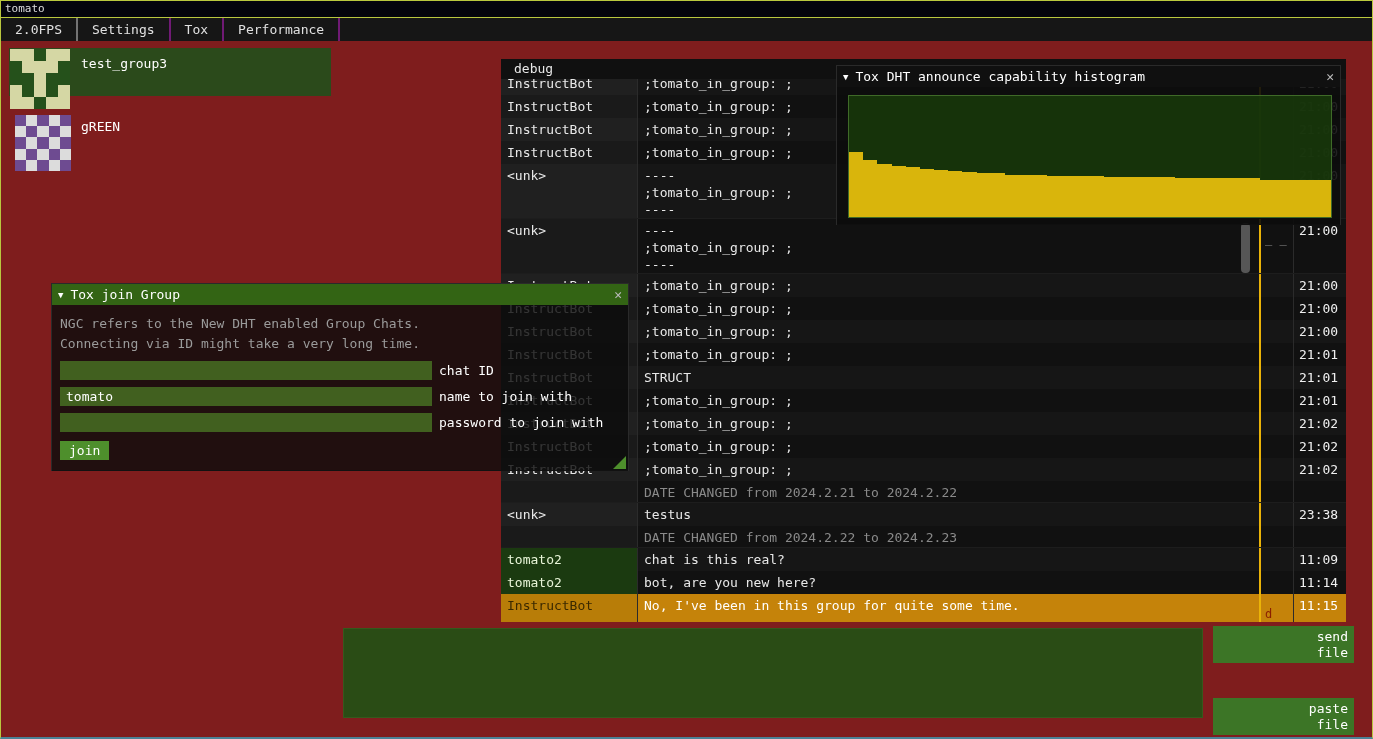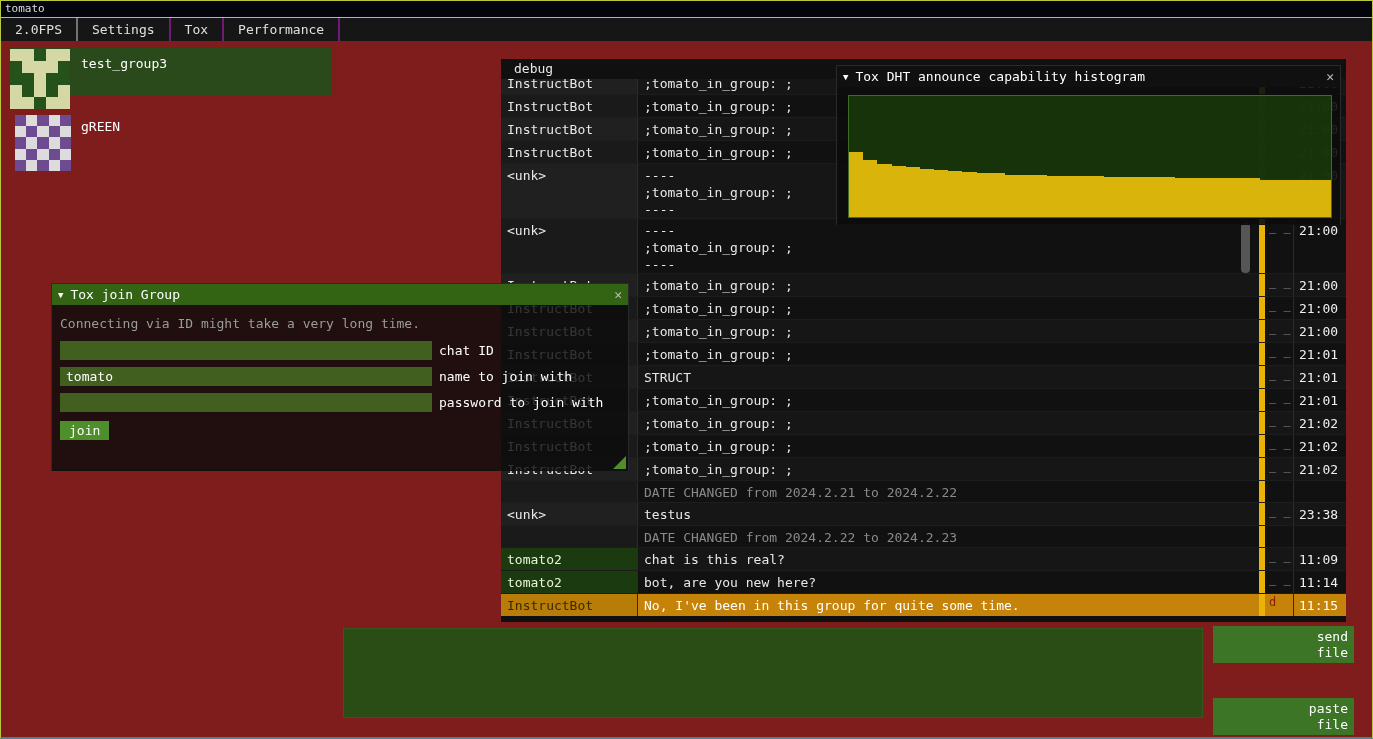--- a/index.html
+++ b/index.html
@@ -26,21 +26,21 @@
   .subs-header{padding:7px 8px 10px 8px;color:#e8e8e8;}
   .subs-item{padding:1px 8px;line-height:19px;color:#e8e8e8;}
   
   .chat-panel{position:absolute;left:500px;top:58px;width:845px;height:563px;background:#101010;overflow:hidden;}
   .chat-tab{position:absolute;left:13px;top:2px;color:#e8e8e8;}
   .chatrows{position:absolute;left:0;top:20px;width:845px;height:543px;overflow:hidden;}
   .chatrows .crow:first-child{margin-top:-8px;}
   .crow{display:grid;grid-template-columns:137px 1fr 34px 53px;box-sizing:border-box;border-top:1px solid #1d1d1d;}
   .c-name{padding:3px 4px 0 6px;line-height:17px;border-right:1px solid #2b2b2b;overflow:hidden;white-space:nowrap;box-sizing:border-box;}
   .c-msg{padding:3px 4px 0 6px;line-height:17px;white-space:pre-line;overflow:hidden;box-sizing:border-box;}
-  .c-flags{padding:0 0 0 4px;line-height:16px;font-size:12px;color:#8f8f8f;border-left:6px solid #eab308;box-sizing:border-box;}
+  .c-flags{padding:12px 0 0 4px;line-height:16px;font-size:12px;color:#8f8f8f;border-left:2px solid #eab308;box-sizing:border-box;}
   .c-time{padding:3px 0 0 5px;line-height:17px;color:#f0f0f0;border-left:1px solid #2b2b2b;box-sizing:border-box;}
   .crow.even .c-name{background:#202020;} .crow.odd .c-name{background:#1a1a1a;}
   .crow.even .c-msg,.crow.even .c-flags,.crow.even .c-time{background:#161616;}
   .crow.odd  .c-msg,.crow.odd  .c-flags,.crow.odd  .c-time{background:#111111;}
   .k-green .c-name{background:#1b3a10 !important;color:#e8f5d8;}
   .k-date .c-name{background:inherit;}
   .k-date .c-msg{color:#8a8a8a;}
   .k-hl .c-name{background:#b87d08 !important;color:#3a2900;}
   .k-hl .c-msg,.k-hl .c-flags,.k-hl .c-time{background:#c5830a !important;}
   .k-hl .c-msg{color:#ffffff;} .k-hl .c-flags{color:#8a1e00;} .k-hl .c-time{color:#ffffff;}
@@ -269,20 +269,21 @@
   <button class="file-btn paste">paste
 file</button>
 
   <div class="join-window">
     <div class="win-title">
       <span class="arrow">▼</span>
       <span class="wtitle">Tox join Group</span>
       <span class="close">✕</span>
     </div>
     <div class="join-body">
+      <div class="info">NGC refers to the New DHT enabled Group Chats.</div>
       <div class="info">Connecting via ID might take a very long time.</div>
       <div class="field-row">
         <div class="jinput"></div>
         <label>chat ID</label>
       </div>
       <div class="field-row">
         <div class="jinput">tomato</div>
         <label>name to join with</label>
       </div>
       <div class="field-row">

